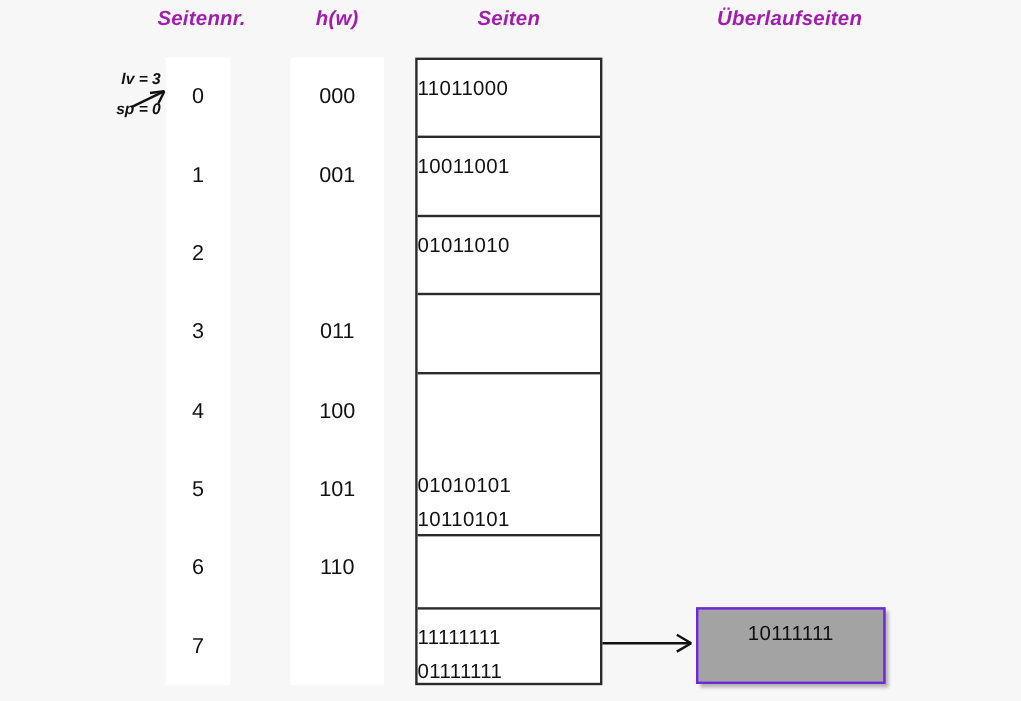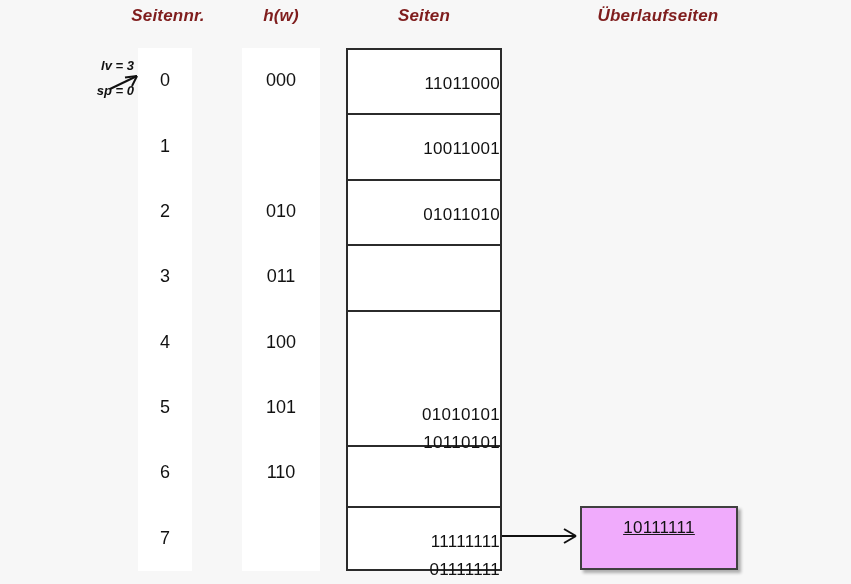--- a/index.html
+++ b/index.html
@@ -20,21 +20,21 @@
     height: 584px;
   }
 
   
   .col-header {
     position: absolute;
     font-style: italic;
     font-size: 17px;
     font-weight: 600;
     letter-spacing: 0.2px;
-    color: #7f1d1d;
+    color: #a21caf;
     white-space: nowrap;
     text-align: right;
     transform: translateX(-50%);
     top: 6px;
   }
   #hdr-seitennr { left: 168px; }
   #hdr-hw       { left: 281px; }
   #hdr-seiten   { left: 424px; }
   #hdr-ueber    { left: 658px; }
 
@@ -96,49 +96,48 @@
   }
   .seiten-cell {
     position: absolute;
     left: 0;
     width: 100%;
     height: 65.4px;
     box-sizing: border-box;
     border-bottom: 2px solid #2b2b2b;
     display: flex;
     flex-direction: column;
-    align-items: flex-end;
+    align-items: flex-start;
     justify-content: flex-start;
-    padding-top: 20px;
+    padding-top: 10px;
   }
   .seiten-cell:last-child { border-bottom: none; }
   .seiten-line {
     font-size: 17px;
     font-weight: 500;
     letter-spacing: 0.3px;
     line-height: 28px;
     color: #111;
   }
 
   
   #overflow-box {
     position: absolute;
     left: 580px;
     top: 506px;
     width: 158px;
     height: 64px;
     box-sizing: border-box;
-    border: 2px solid #404040;
-    background: #f0abfc;
+    border: 2px solid #6d28d9;
+    background: #a3a3a3;
     box-shadow: 3px 3px 3px rgba(0,0,0,0.30);
     display: flex;
     align-items: flex-start;
     justify-content: center;
     padding-top: 8px;
-    text-decoration: underline;
   }
   #overflow-box .seiten-line { line-height: 24px; }
 
   #overflow-arrow {
     position: absolute;
     left: 500px;
     top: 524px;
     width: 84px;
     height: 24px;
   }
@@ -169,21 +168,21 @@
       <div class="band-cell" style="top: 130.75px; height: 65.375px;">2</div>
       <div class="band-cell" style="top: 196.125px; height: 65.375px;">3</div>
       <div class="band-cell" style="top: 261.5px; height: 65.375px;">4</div>
       <div class="band-cell" style="top: 326.875px; height: 65.375px;">5</div>
       <div class="band-cell" style="top: 392.25px; height: 65.375px;">6</div>
       <div class="band-cell" style="top: 457.625px; height: 65.375px;">7</div>
     </div>
 
   <div class="band" id="band-hw">
       <div class="band-cell" style="top: 0px; height: 65.375px;">000</div>
-      <div class="band-cell" style="top: 130.75px; height: 65.375px;">010</div>
+      <div class="band-cell" style="top: 65.375px; height: 65.375px;">001</div>
       <div class="band-cell" style="top: 196.125px; height: 65.375px;">011</div>
       <div class="band-cell" style="top: 261.5px; height: 65.375px;">100</div>
       <div class="band-cell" style="top: 326.875px; height: 65.375px;">101</div>
       <div class="band-cell" style="top: 392.25px; height: 65.375px;">110</div>
     </div>
 
   <div id="seiten-table">
       <div class="seiten-cell" style="top: 0px; height: 65.375px;">
         <div class="seiten-line">11011000</div>
       </div>

